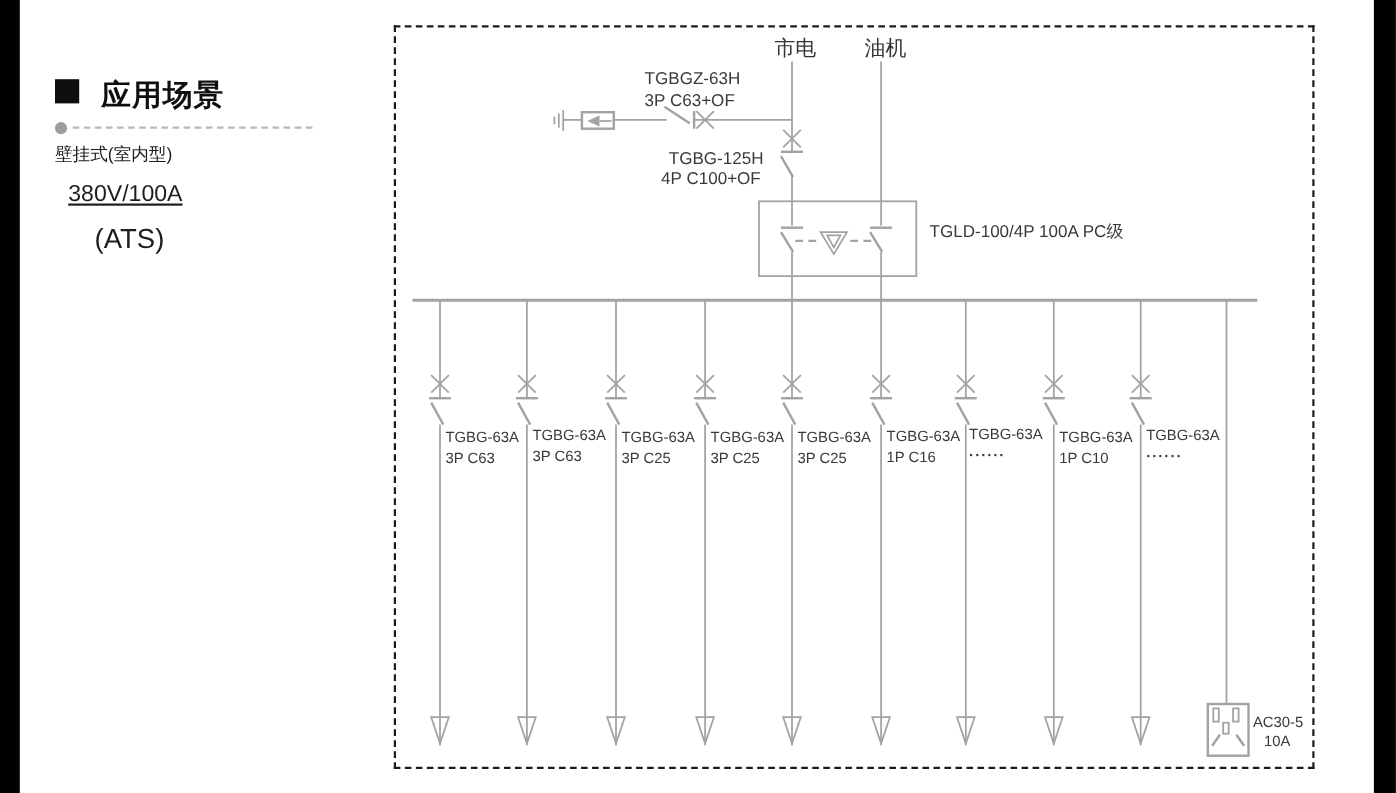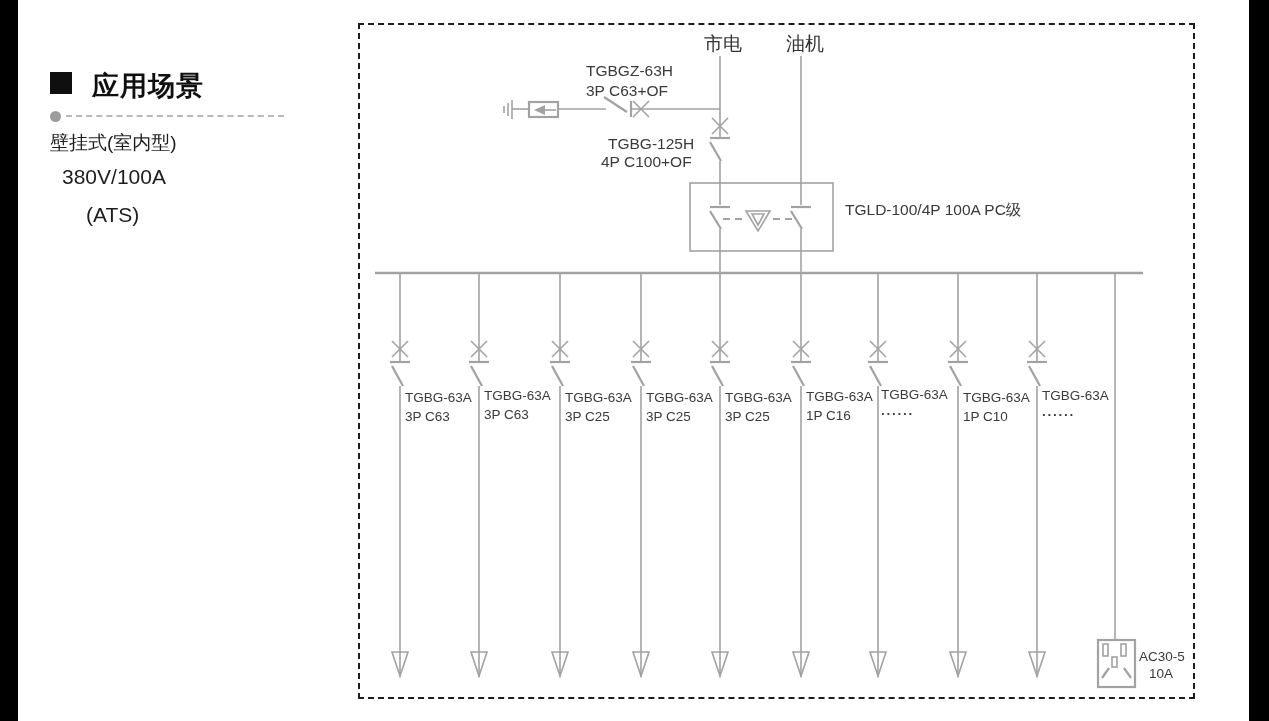--- a/index.html
+++ b/index.html
@@ -10,23 +10,23 @@
   .bar{position:absolute;top:0;bottom:0;background:#000;}
   .bar-left{left:0;width:18px;}
   .bar-right{left:1249px;width:20px;}
 
   
   .sq{position:absolute;left:50px;top:72px;width:22px;height:22px;background:#0f0f0f;}
   .heading{position:absolute;left:92px;top:68px;margin:0;font-size:27px;font-weight:bold;color:#0f0f0f;letter-spacing:1px;white-space:nowrap;}
   .div-dot{position:absolute;left:50px;top:111px;width:11px;height:11px;border-radius:50%;background:#9d9d9d;}
   .div-line{position:absolute;left:66px;top:115px;width:218px;height:0;border-top:2px dashed #b8b8b8;}
   .lp-text{position:absolute;margin:0;color:#1d1d1d;white-space:nowrap;}
-  .t1{left:50px;top:130px;font-size:19px;}
-  .t2{left:62px;top:165px;font-size:21px;}
-  .t3{left:86px;top:203px;font-size:21px;}
+  .t1{left:50px;top:130px;font-size:16px;}
+  .t2{left:62px;top:165px;font-size:21px;text-decoration:underline;}
+  .t3{left:86px;top:203px;font-size:25px;}
 
   
   .diagram-border{position:absolute;left:358px;top:23px;width:837px;height:676px;
     border:2.5px dashed #1c1c1c;box-sizing:border-box;}
 
   
   .schematic{position:absolute;left:0;top:0;}
   .ln{stroke:#a2a2a2;stroke-width:1.6;fill:none;stroke-linecap:butt;}
   .ln2{stroke:#a2a2a2;stroke-width:2.2;fill:none;stroke-linecap:butt;}
   .bus{stroke:#a2a2a2;stroke-width:2.6;fill:none;}

